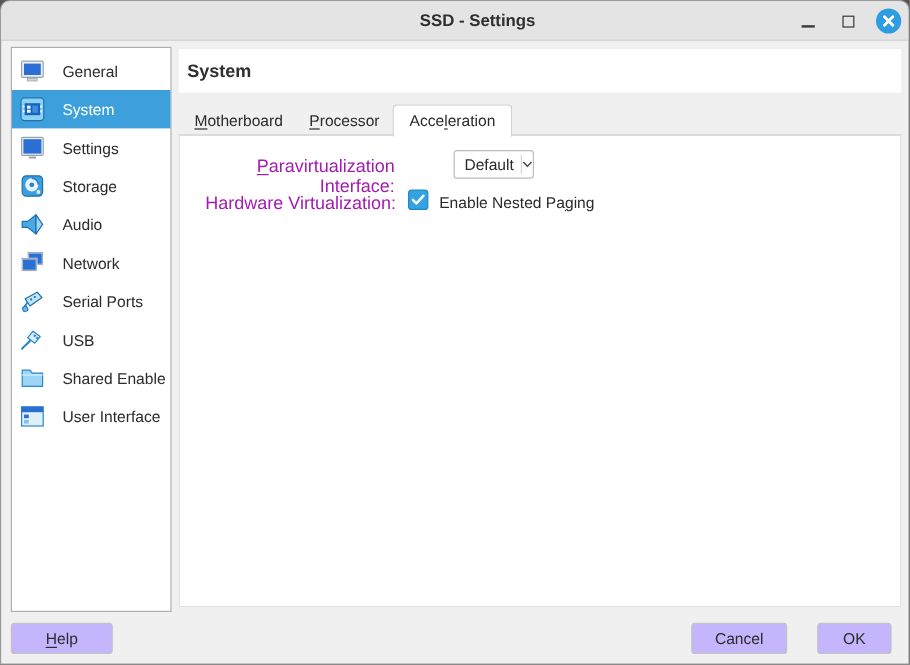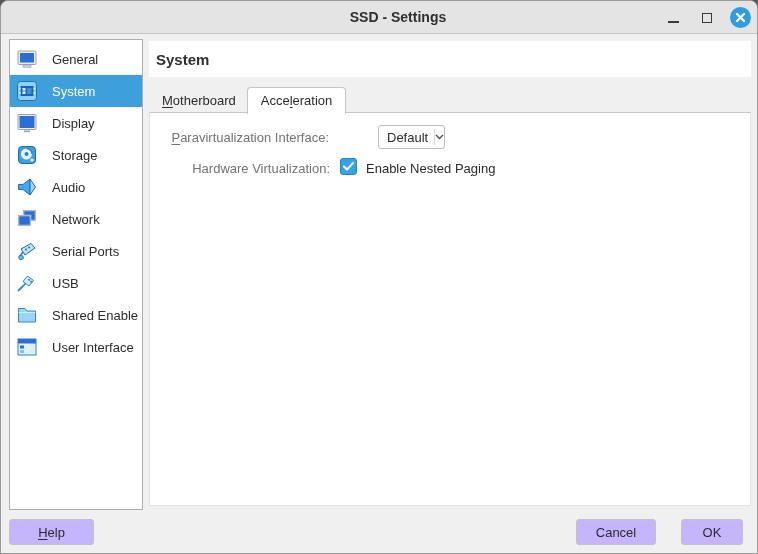--- a/index.html
+++ b/index.html
@@ -73,21 +73,21 @@
     margin-bottom: -1px;
   }
   .pane {
     position: absolute; left: 148px; top: 111px; width: 602px; height: 394px;
     background: #ffffff;
     border: 1px solid #e2e2e2; border-top: 1px solid #c6c6c6;
     z-index: 1;
   }
   .mn { text-decoration: underline; text-underline-offset: 2px; }
   .form-label {
-    position: absolute; font-size: 13px; color: #737373; text-align: right;
+    position: absolute; font-size: 15px; color: #a21caf; text-align: right;
   }
   .label-paravirt { left: 0; top: 17px; width: 179px; }
   .label-hwvirt  { left: 0; top: 48px; width: 180px; }
   .select {
     position: absolute; left: 184px; top: 12px; width: 67px; height: 24px;
     background: #ffffff; border: 1px solid #bcbcbc; border-radius: 3px;
     display: flex; align-items: center; font-size: 13px; cursor: default; margin-left: 44px;
   }
   .select-value { padding: 0 6px 0 8px; flex: 1; }
   .select-arrow {
@@ -160,21 +160,21 @@
       </svg>
       <span>System</span>
     </div>
 
     <div class="side-item">
       <svg class="side-icon" viewBox="0 0 22 22">
         <rect x="2" y="2.5" width="18" height="15" rx="1" fill="#e8eef5" stroke="#9aa2ab"></rect>
         <rect x="3.5" y="4" width="15" height="12" fill="#2b6fd4"></rect>
         <rect x="8" y="18.5" width="6" height="1.6" fill="#9aa2ab"></rect>
       </svg>
-      <span>Display</span>
+      <span>Settings</span>
     </div>
 
     <div class="side-item">
       <svg class="side-icon" viewBox="0 0 22 22">
         <rect x="2.5" y="2.5" width="17" height="17" rx="3.5" fill="#3d9fe0" stroke="#1d6fae"></rect>
         <circle cx="10.5" cy="10" r="5.5" fill="#eaf4fc"></circle>
         <circle cx="10.5" cy="10" r="2" fill="#2b82c9"></circle>
         <path d="M10.5 4.5 A5.5 5.5 0 0 1 16 10" fill="none" stroke="#2b82c9" stroke-width="1.4"></path>
         <circle cx="16" cy="16" r="1.6" fill="#eaf4fc"></circle>
       </svg>
@@ -240,20 +240,23 @@
 
   </div>
 
   <div class="page-header">
     <span class="page-title">System</span>
   </div>
 
   <div class="tabs">
     <div class="tab">
       <span></span><span class="mn">M</span><span>otherboard</span>
+    </div>
+    <div class="tab">
+      <span></span><span class="mn">P</span><span>rocessor</span>
     </div>
     <div class="tab active">
       <span>Acce</span><span class="mn">l</span><span>eration</span>
     </div>
   </div>
 
   <div class="pane">
 
     <div class="form-label label-paravirt">
       <span class="mn">P</span><span>aravirtualization Interface:</span>

